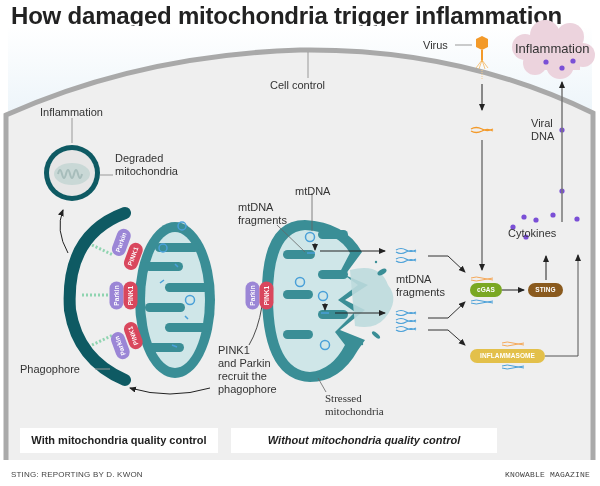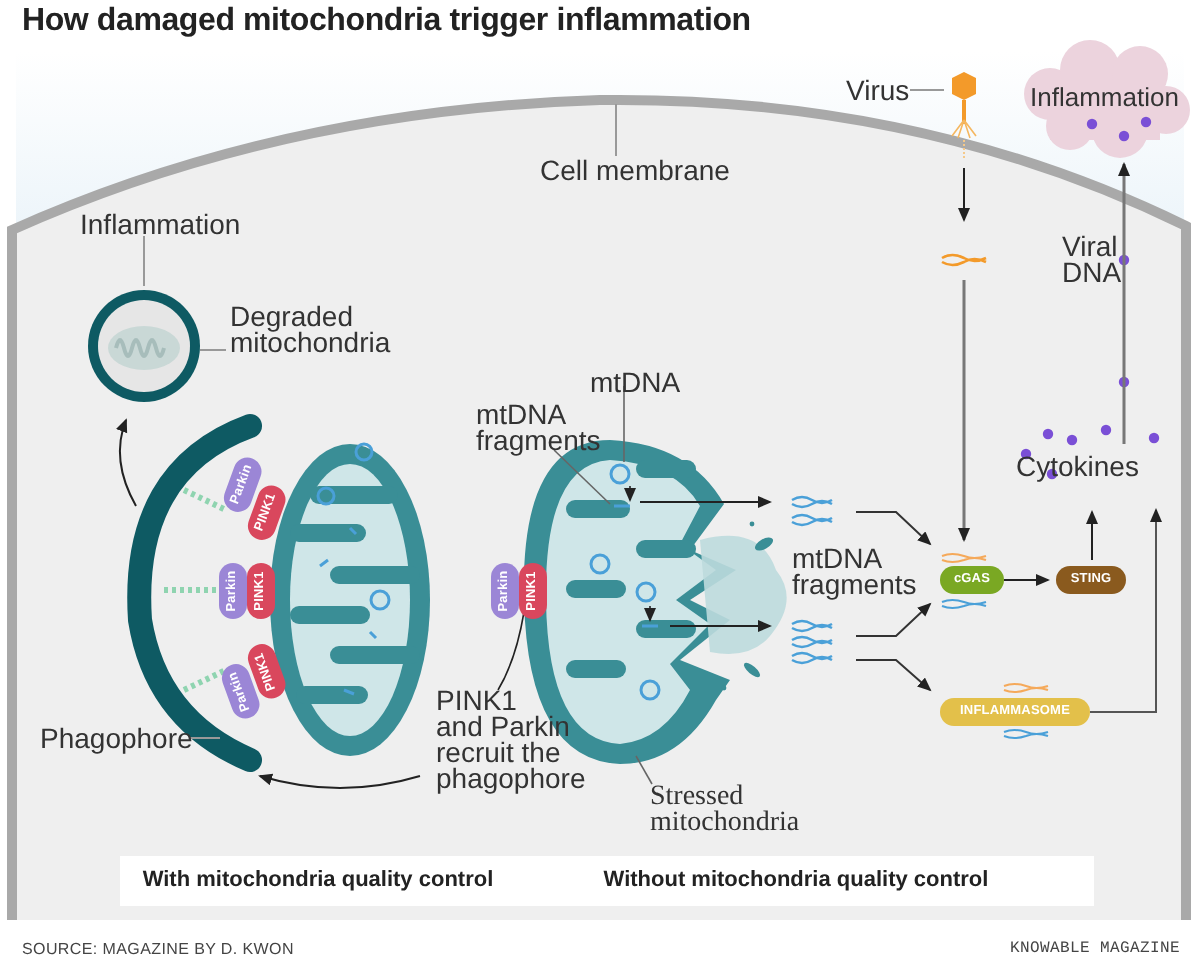--- a/index.html
+++ b/index.html
@@ -1,19 +1,19 @@
 <!DOCTYPE html>
 <html><head>
 <meta charset="utf-8">
 <style>
   html, body { margin: 0; padding: 0; }
   body { width: 600px; height: 486px; background: #ffffff; position: relative; overflow: hidden; font-family: "Liberation Sans", sans-serif; }
-  .title { position: absolute; left: 11px; top: 2px; font-size: 16px; font-weight: bold; color: #222; letter-spacing: -0.2px; }
+  .title { position: absolute; left: 11px; top: 2px; font-size: 24px; font-weight: bold; color: #222; letter-spacing: -0.2px; }
   svg.main { position: absolute; left: 0; top: 0; }
-  .lbl { position: absolute; font-size: 14px; color: #333; line-height: 13px; }
+  .lbl { position: absolute; font-size: 11px; color: #333; line-height: 13px; }
   .footer { position: absolute; top: 470px; font-size: 8px; color: #444; letter-spacing: 0.2px; }
   .panel-label { position: absolute; background: #fff; font-size: 11px; font-weight: bold; color: #222; text-align: center; height: 25px; line-height: 25px; top: 428px; }
   .pill { position: absolute; border-radius: 8px; color: #fff; font-size: 6.5px; font-weight: bold; text-align: center; line-height: 14px; height: 14px; letter-spacing: 0.1px; }
 </style>
 </head>
 <body>
 
 <div class="title">How damaged mitochondria trigger inflammation</div>
 
 <svg class="main" width="600" height="486" viewBox="0 0 600 486">
@@ -192,21 +192,21 @@
   <span class="pill" style="position:relative;display:inline-block;width:28px;background:#9b86d6;">Parkin</span>
 </div>
 <div style="position:absolute;left:250px;top:286px;transform:rotate(-90deg);">
   <span class="pill" style="position:relative;display:inline-block;width:28px;background:#d9475d;">PINK1</span>
 </div>
 
 <div class="pill" style="left:470px;top:283px;width:32px;background:#7aa823;">cGAS</div>
 <div class="pill" style="left:528px;top:283px;width:35px;background:#8a5a1e;">STING</div>
 <div class="pill" style="left:470px;top:349px;width:75px;background:#e3c04a;">INFLAMMASOME</div>
 
-<div class="lbl" style="left:270px;top:79px;">Cell membrane</div>
+<div class="lbl" style="left:270px;top:79px;">Cell control</div>
 <div class="lbl" style="left:40px;top:106px;">Inflammation</div>
 <div class="lbl" style="left:115px;top:152px;">
   <div>Degraded</div>
     <div>mitochondria</div>
 </div>
 <div class="lbl" style="left:20px;top:363px;">Phagophore</div>
 <div class="lbl" style="left:218px;top:344px;">
   <div>PINK1</div>
     <div>and Parkin</div>
     <div>recruit the</div>
@@ -226,17 +226,17 @@
     <div>mitochondria</div>
 </div>
 <div class="lbl" style="left:423px;top:39px;">Virus</div>
 <div class="lbl" style="left:499px;top:117px;margin-left:32px;">
   <div>Viral</div>
     <div>DNA</div>
 </div>
 <div class="lbl" style="left:515px;top:42px;font-size:13px;">Inflammation</div>
 <div class="lbl" style="left:508px;top:227px;">Cytokines</div>
 
-<div class="panel-label" style="left:20px;width:198px;margin-left:40px;">With mitochondria quality control</div>
-<div class="panel-label" style="left:249px;width:298px;">Without mitochondria quality control</div>
-
-<div class="footer" style="left:11px;">SOURCE: MAGAZINE BY D. KWON</div>
+<div class="panel-label" style="left:20px;width:198px;">With mitochondria quality control</div>
+<div class="panel-label" style="left:231px;width:266px;font-style:italic;">Without mitochondria quality control</div>
+
+<div class="footer" style="left:11px;">STING: REPORTING BY D. KWON</div>
 <div class="footer" style="right:10px;font-family:Liberation Mono, monospace;">KNOWABLE MAGAZINE</div>
 
 </body></html>

